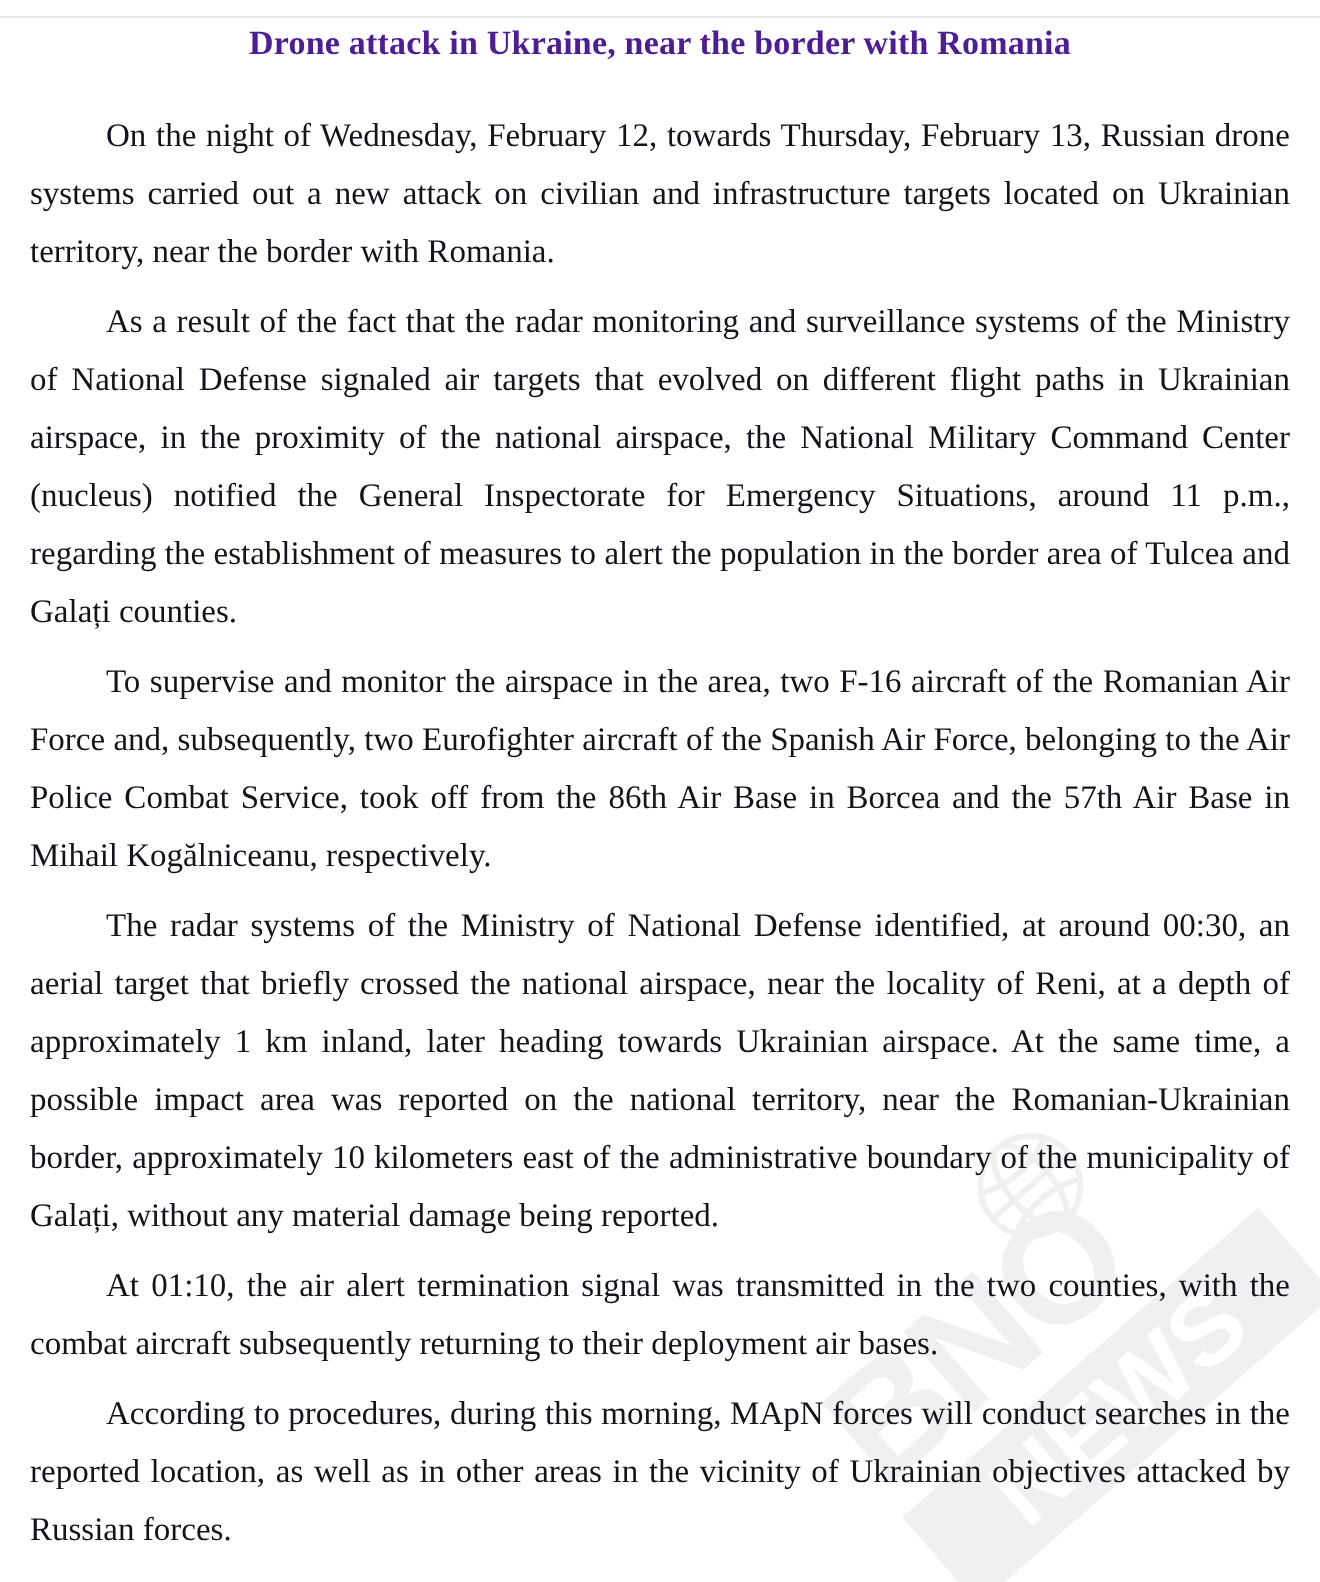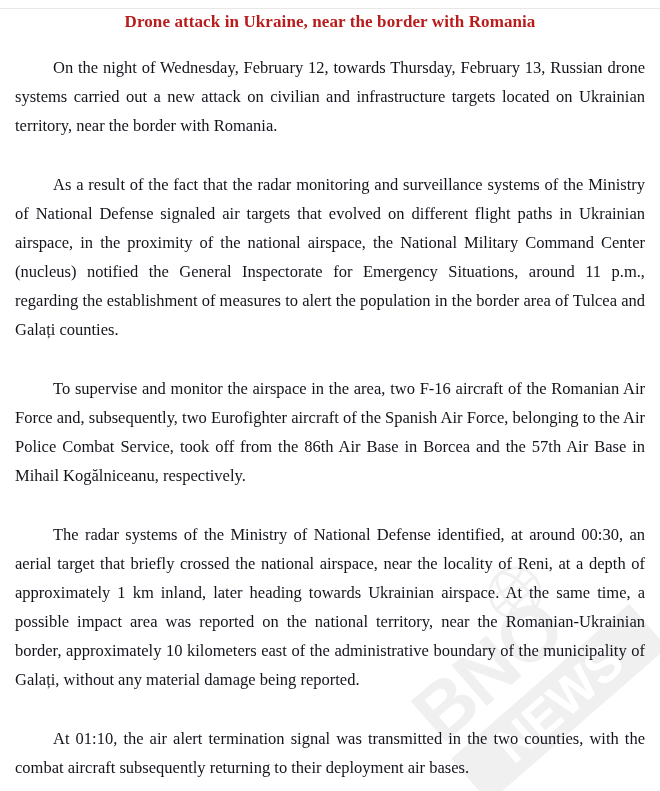--- a/index.html
+++ b/index.html
@@ -106,36 +106,36 @@
   }
 
   #doc-title {
     margin: 0;
     padding-top: 11px;
     font-size: 17px;
     line-height: 22px;
     font-weight: bold;
     text-align: center;
     letter-spacing: 0.1px;
-    color: #b91c1c;
+    color: #4c1d95;
   }
 
   .para {
     margin: 0;
     padding: 0;
     text-align: justify;
     text-justify: inter-word;
     font-size: 16.5px;
     line-height: 29px;
     text-indent: 38px;
     color: #14131c;
     -webkit-hyphens: none;
     hyphens: none;
   }
-  .para + .para { margin-top: 30px; }
+  .para + .para { margin-top: 6px; }
 
   #para-1 { margin-top: 20px; }
 </style>
 </head>
 <body>
 
 <div id="page">
 
   <div id="top-rule"></div>
 

